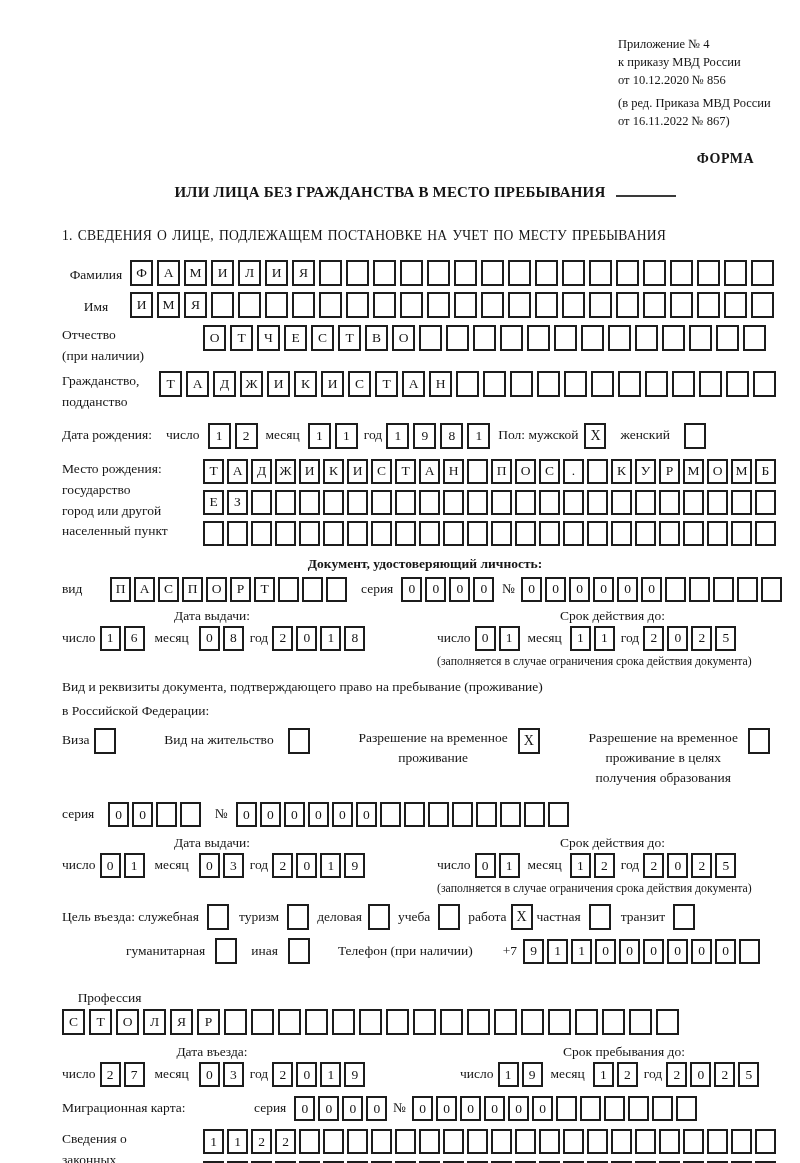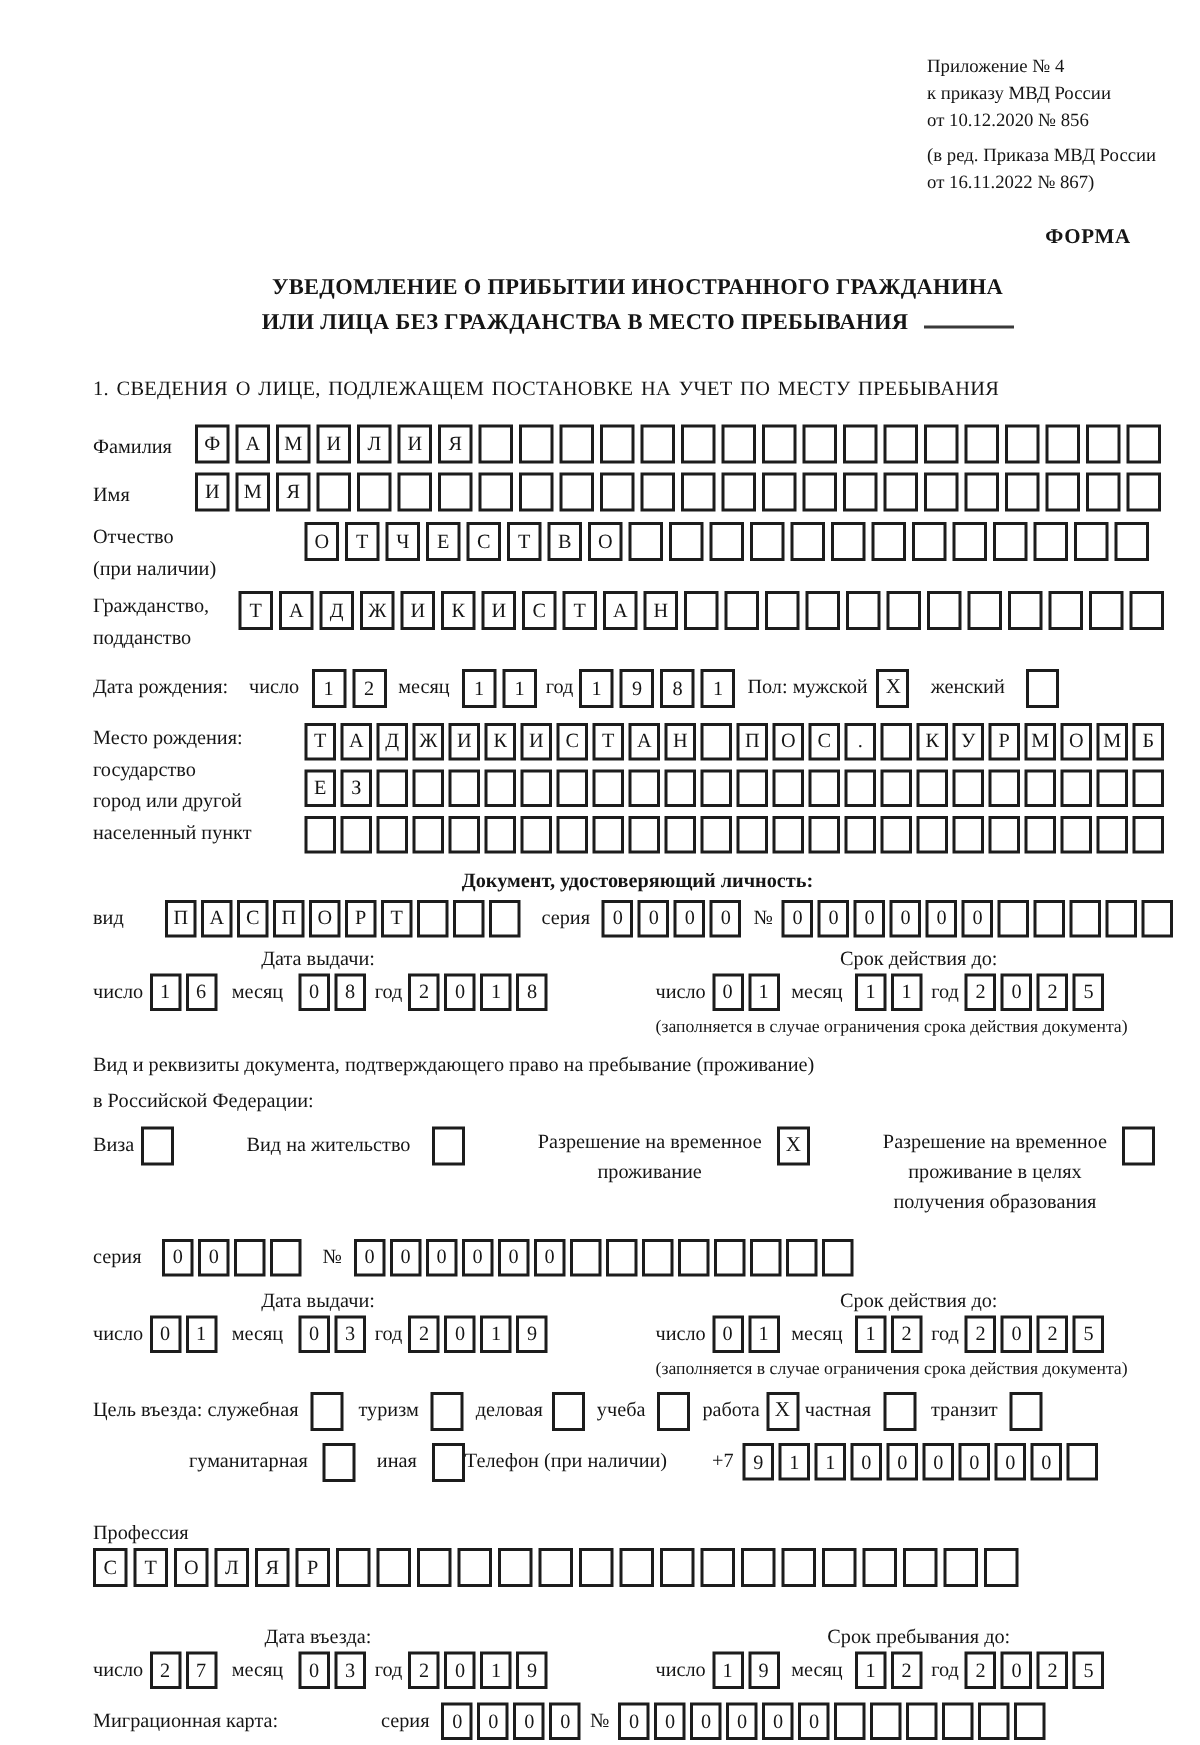--- a/index.html
+++ b/index.html
@@ -11,21 +11,21 @@
   .hdr-block{width:190px;margin-left:556px;font-size:12.5px;line-height:1.42;}
   .hdr-block .gap{height:6px;}
   .forma{ text-align:right;margin:20px 34px 0 0;font-weight:bold;font-size:14px;letter-spacing:.5px;}
   .title{ text-align:center;font-weight:bold;font-size:15px;line-height:1.55;margin-top:14px;letter-spacing:.2px;}
   .blank-line{display:inline-block;width:60px;border-bottom:2px solid #3a3a3a;height:12px;margin-left:10px;}
   .sec1{font-weight:normal;font-size:13.6px;margin-top:24px;letter-spacing:.2px;word-spacing:1.5px;}
 
   
   .frow{display:flex;align-items:flex-start;}
   .lbl{font-size:13.5px;line-height:1.55;flex:none;}
-  .pt{padding-top:5px;}
+  .pt{padding-top:5px;text-align:center;}
 
   
   .cells{display:flex;gap:4px;flex:none;}
   .cells .cell{box-sizing:border-box;flex:none;width:23px;height:26px;border:2px solid #1c1c1c;
     display:flex;align-items:center;justify-content:center;font-size:13.5px;font-weight:normal;background:#fff;}
   .cells.sm{gap:3px;}
   .cells.sm .cell{width:21px;height:25px;}
   .cb{box-sizing:border-box;flex:none;width:22px;height:26px;border:2px solid #1c1c1c;background:#fff;
       display:flex;align-items:center;justify-content:center;font-size:14px;}
 
@@ -46,21 +46,20 @@
     <div>к приказу МВД России</div>
     <div>от 10.12.2020 № 856</div>
     <div class="gap"></div>
     <div>(в ред. Приказа МВД России</div>
     <div>от 16.11.2022 № 867)</div>
   </div>
 
   <div class="forma">ФОРМА</div>
 
   <div class="title">
-    <div>УВЕДОМЛЕНИЕ О ПРИБЫТИИ ИНОСТРАННОГО ГРАЖДАНИНА</div>
     <div>
       <span>ИЛИ ЛИЦА БЕЗ ГРАЖДАНСТВА В МЕСТО ПРЕБЫВАНИЯ</span><span class="blank-line"></span>
     </div>
   </div>
 
   <div class="sec1">1. СВЕДЕНИЯ О ЛИЦЕ, ПОДЛЕЖАЩЕМ ПОСТАНОВКЕ НА УЧЕТ ПО МЕСТУ ПРЕБЫВАНИЯ</div>
 
   <div class="frow" style="margin-top:16px;">
     <div class="lbl pt" style="width:68px;">Фамилия</div>
     <div class="cells">
@@ -503,21 +502,21 @@
     <span class="cb ml8"></span>
     <span class="lbl ml10">транзит</span>
     <span class="cb ml8"></span>
   </div>
 
   <div class="frow" style="margin-top:8px;align-items:center;">
     <span class="lbl" style="margin-left:64px;">гуманитарная</span>
     <span class="cb ml10"></span>
     <span class="lbl ml14">иная</span>
     <span class="cb ml10"></span>
-    <span class="lbl" style="">Телефон (при наличии)</span>
+    <span class="lbl" style="margin-left:28px;">Телефон (при наличии)</span>
     <span class="lbl" style="margin-left:30px;">+7</span>
     <div class="cells sm ml6">
         <span class="cell">9</span>
         <span class="cell">1</span>
         <span class="cell">1</span>
         <span class="cell">0</span>
         <span class="cell">0</span>
         <span class="cell">0</span>
         <span class="cell">0</span>
         <span class="cell">0</span>
@@ -548,21 +547,21 @@
         <span class="cell"></span>
         <span class="cell"></span>
         <span class="cell"></span>
         <span class="cell"></span>
         <span class="cell"></span>
         <span class="cell"></span>
         <span class="cell"></span>
       </div>
   </div>
 
-  <div class="frow" style="margin-top:25px;">
+  <div class="frow" style="margin-top:9px;gap:23px;">
     <div style="width:375px;">
       <div class="col-h" style="width:300px;">Дата въезда:</div>
       <div class="frow" style="margin-top:2px;align-items:center;">
         <span class="lbl">число</span>
         <div class="cells sm ml4">
             <span class="cell">2</span>
             <span class="cell">7</span>
           </div>
         <span class="lbl ml10">месяц</span>
         <div class="cells sm ml10">

